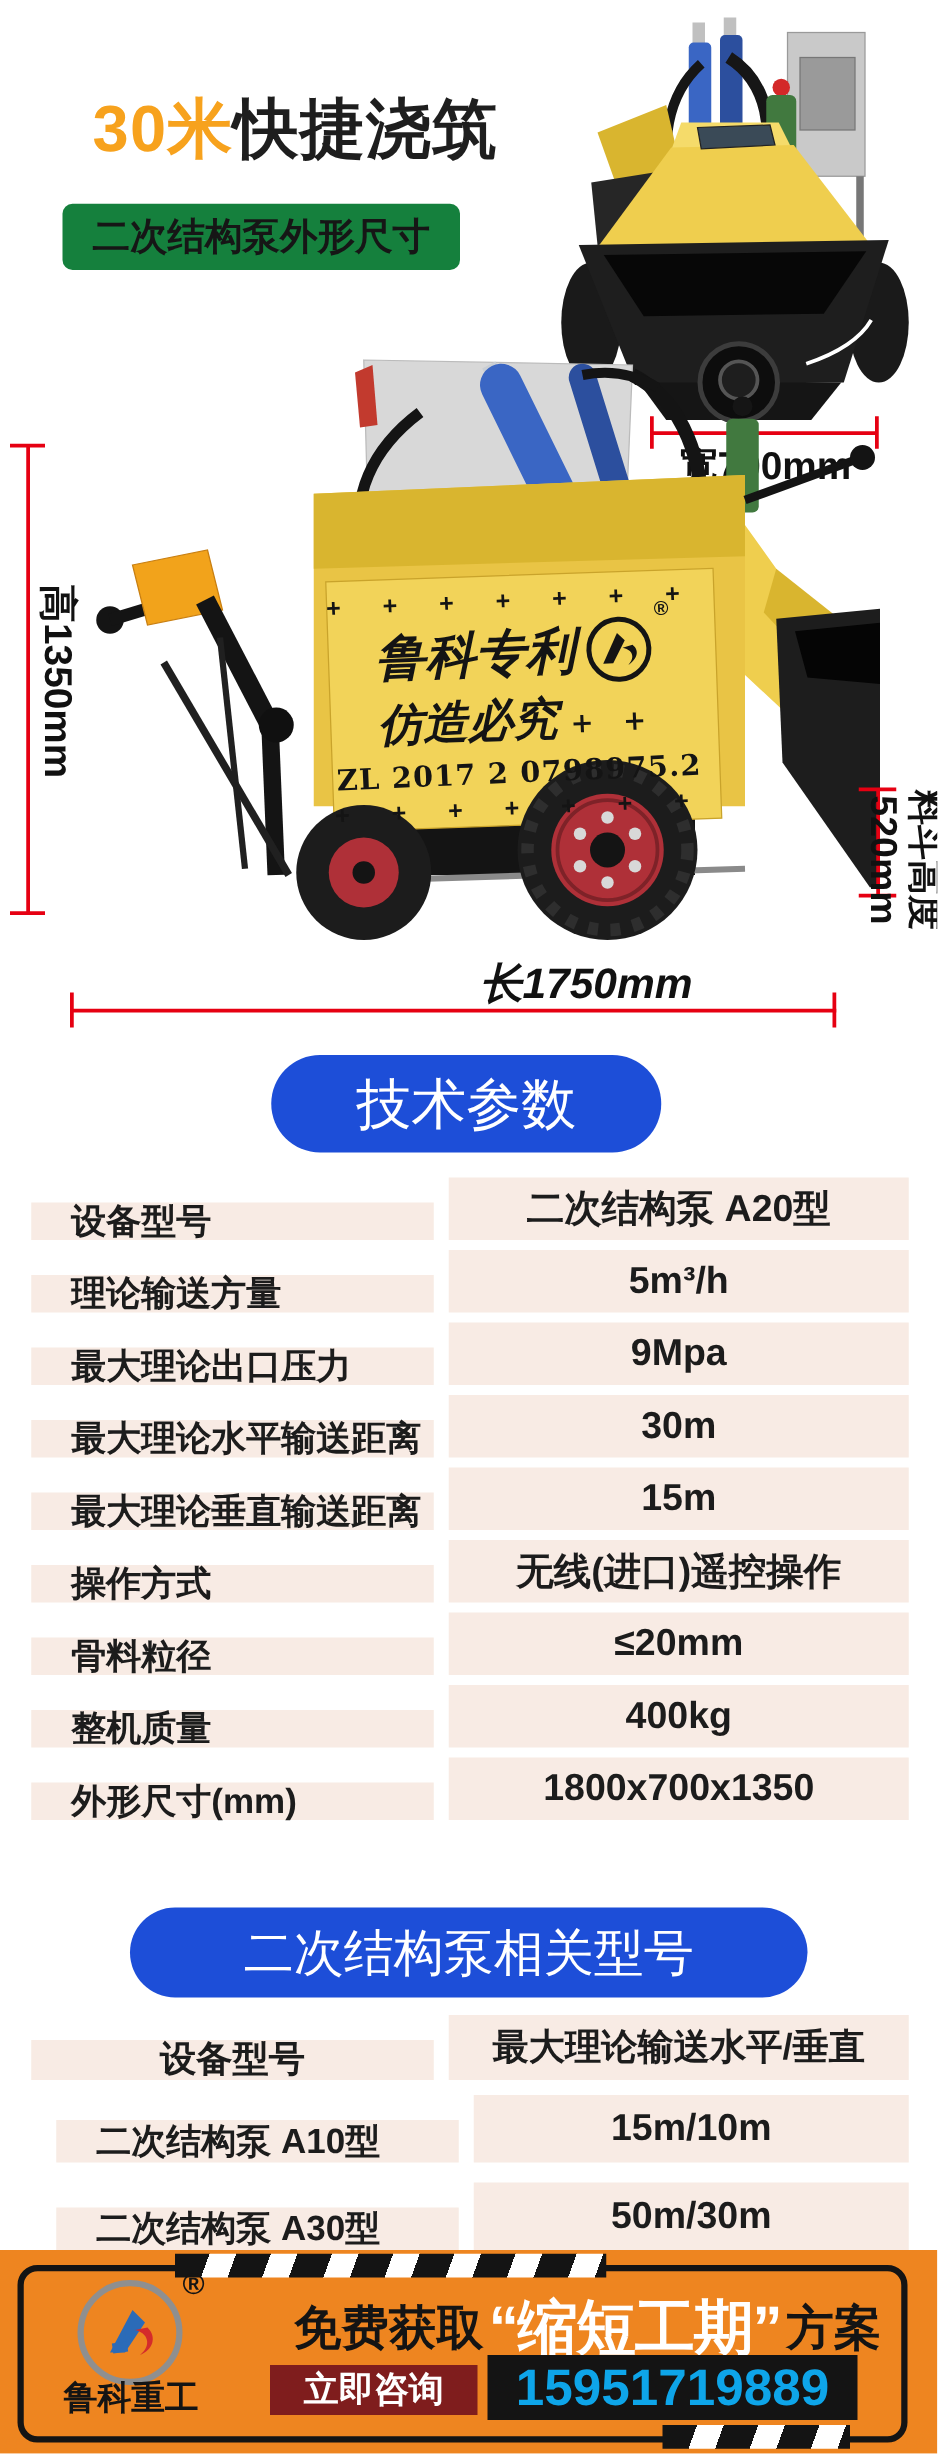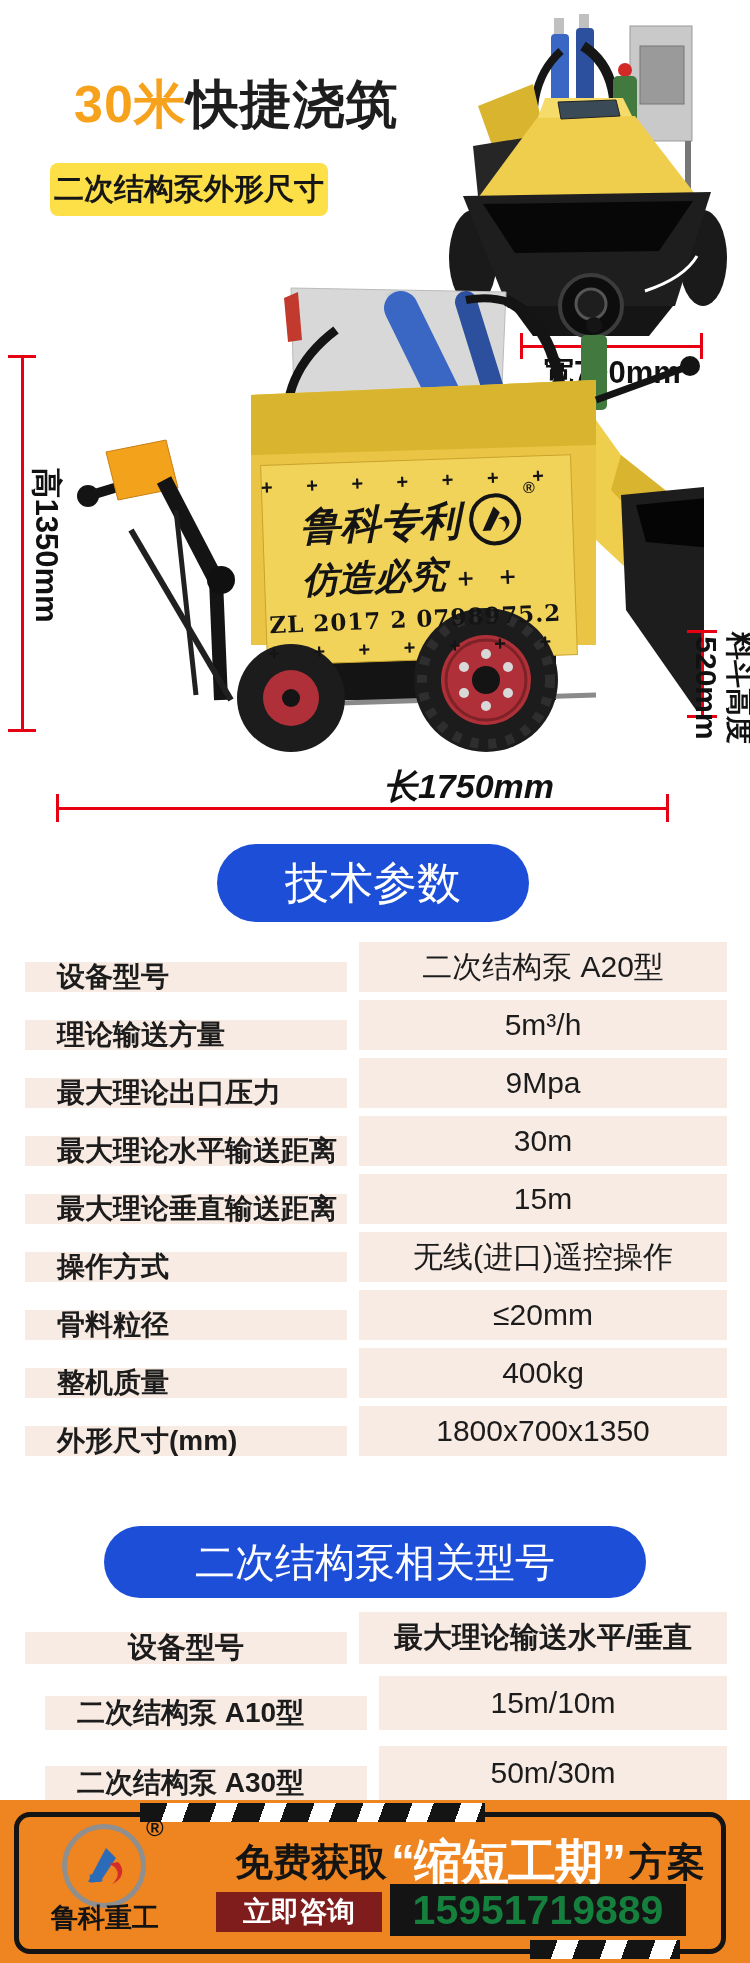--- a/index.html
+++ b/index.html
@@ -1,35 +1,35 @@
 <!DOCTYPE html>
 <html><head>
 <meta charset="utf-8">
 <style>
   html,body{margin:0;padding:0;background:#ffffff;}
   .page{position:relative;width:750px;height:1963px;background:#fff;overflow:hidden;
         font-family:"Liberation Sans",sans-serif;color:#1c1c1c;}
   
   .title{position:absolute;left:54px;top:76px;font-size:52px;font-weight:800;line-height:1.1;color:#1e1e1e;letter-spacing:1px;}
   .title .hl{color:#f7a21d;margin-left:20px;}
-  .badge{position:absolute;left:50px;top:163px;background:#fde047;border-radius:8px;
-         padding:6px 4px;font-size:30px;font-weight:700;color:#161616;}
+  .badge{position:absolute;left:50px;top:163px;background:#15803d;border-radius:8px;
+         padding:6px 24px;font-size:30px;font-weight:700;color:#161616;}
   
   .dim{position:absolute;background:#e60012;}
   .dim-text{position:absolute;font-weight:700;color:#111;white-space:nowrap;}
   .rot{transform:translate(-50%,-50%) rotate(90deg);}
   
   .pill{position:absolute;background:#1d4ed8;color:#fff;border-radius:40px;
         display:flex;align-items:center;justify-content:center;font-weight:400;}
   
   .tbl{position:absolute;left:25px;width:702px;}
   .trow{display:flex;gap:12px;margin-bottom:8px;height:50px;}
   .tcell{background:#f8ebe4;display:flex;align-items:center;box-sizing:border-box;}
   .tlabel{width:322px;padding-left:32px;font-size:28px;font-weight:600;margin-top:20px;}
-  .tvalue{flex:1;justify-content:center;font-size:30px;font-weight:400;}
+  .tvalue{flex:1;justify-content:center;font-size:30px;font-weight:700;}
   .thead .tlabel{justify-content:center;padding-left:0;font-weight:700;font-size:29px;}
   .thead .tvalue{font-weight:700;font-size:29px;}
   .m-row{height:54px;margin-bottom:16px;padding-left:20px;}
   
   .plate{position:absolute;left:262px;top:470px;width:302px;transform:rotate(-2.5deg);
          text-align:center;color:#141414;}
   .plus-row{font-size:20px;font-weight:800;letter-spacing:14px;white-space:nowrap;}
   .plate-main{display:flex;align-items:center;justify-content:center;gap:8px;margin:2px 0;}
   .plate-brand{font-family:"DejaVu Serif",serif;font-size:40px;font-weight:700;font-style:italic;}
   .plate-warn{font-family:"DejaVu Serif",serif;font-size:36px;font-weight:700;font-style:italic;margin:0 0 4px;}
@@ -45,21 +45,21 @@
                border-radius:50%;display:flex;align-items:center;justify-content:center;background:transparent;}
   .logo-reg{position:absolute;left:146px;top:14px;font-size:24px;font-weight:700;color:#141414;}
   .brand-name{position:absolute;left:30px;top:100px;width:150px;text-align:center;font-size:27px;
               font-weight:800;font-family:"DejaVu Serif",serif;color:#141414;}
   .headline{position:absolute;left:200px;top:32px;width:540px;height:60px;display:flex;align-items:center;
             justify-content:center;gap:4px;white-space:nowrap;}
   .hl-dark{font-size:38px;font-weight:800;color:#141414;}
   .hl-quote{font-size:48px;font-weight:800;color:#ffffff;letter-spacing:-1px;}
   .cta{position:absolute;left:216px;top:92px;width:166px;height:40px;background:#7f1d1d;color:#fff;
        display:flex;align-items:center;justify-content:center;font-size:28px;font-weight:700;cursor:pointer;}
-  .phone{position:absolute;left:390px;top:84px;width:296px;height:52px;background:#141414;color:#15803d;
+  .phone{position:absolute;left:390px;top:84px;width:296px;height:52px;background:#141414;color:#0ea5e9;
          display:flex;align-items:center;justify-content:center;font-size:41px;font-weight:800;cursor:pointer;}
 </style>
 </head>
 <body>
 
 <div class="page">
 
   <div class="title"><span class="hl">30米</span><span>快捷浇筑</span></div>
   <div class="badge">二次结构泵外形尺寸</div>
 

